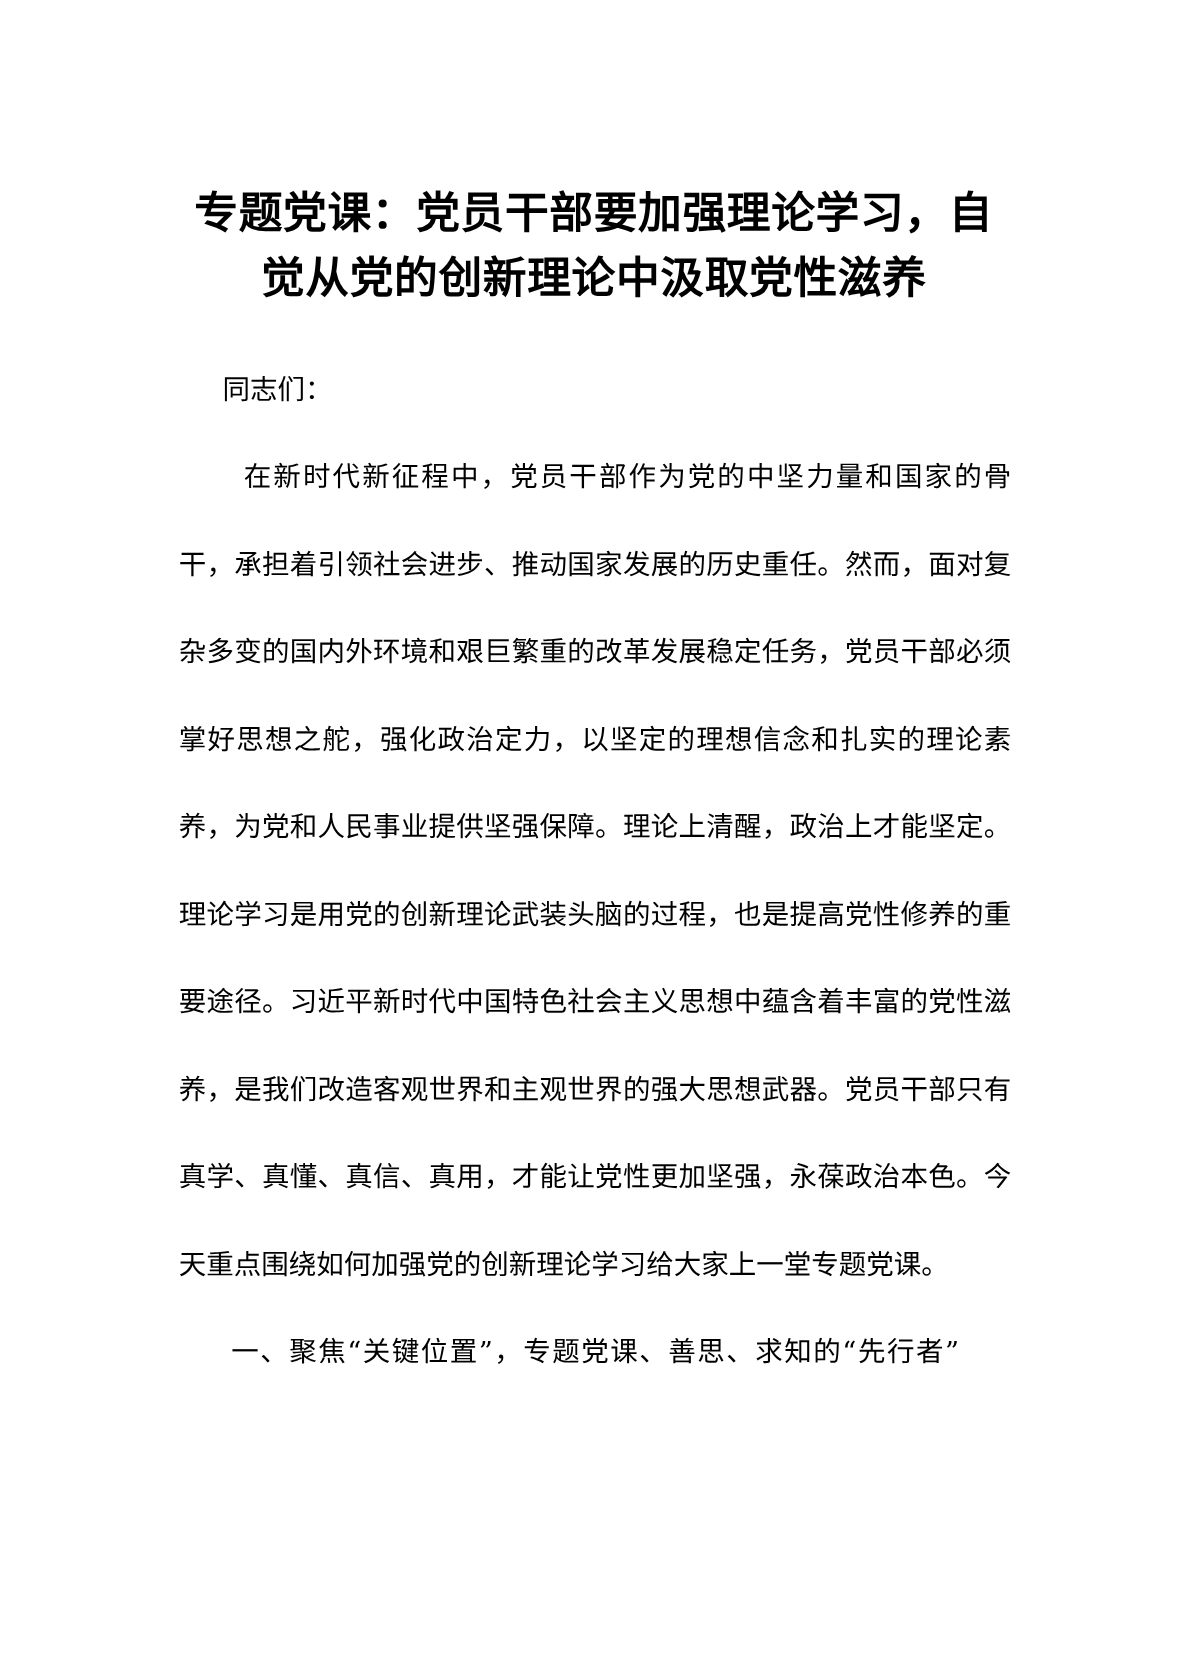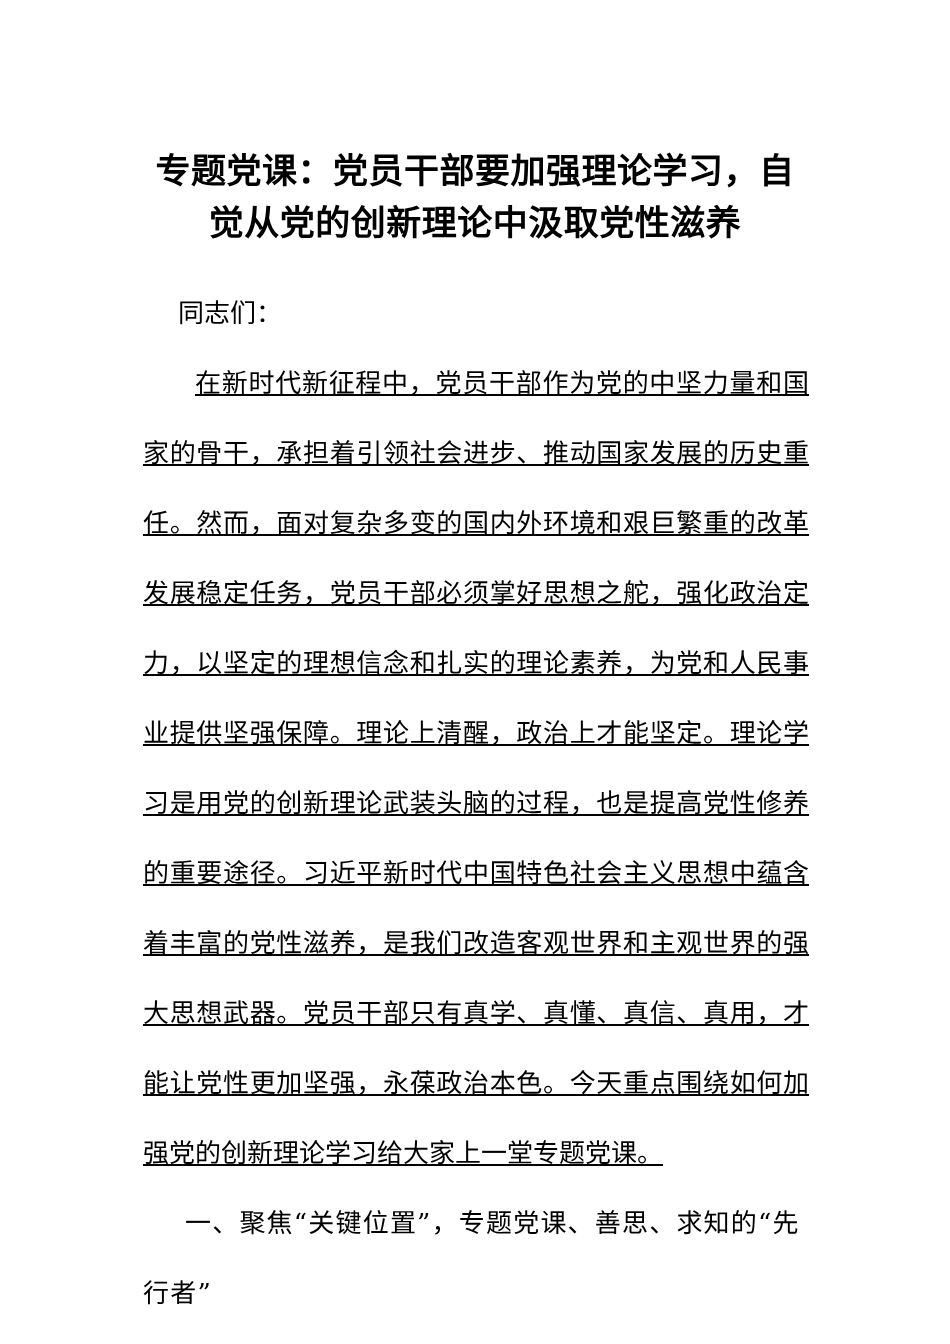--- a/index.html
+++ b/index.html
@@ -42,33 +42,32 @@
   
   #body-block {
     position: absolute;
     left: 143px;
     top: 278px;
     width: 666px;
   }
 
   .para {
     margin: 0;
-    font-size: 26px;
+    font-size: 22px;
     line-height: 70px;
     text-align: justify;
     text-align-last: left;
     text-justify: inter-ideograph;
     letter-spacing: 0;
     font-family: "DejaVu Serif", "Liberation Serif", serif;
     word-break: break-all;
   }
 
   .para.indent {
     text-indent: 52px;
-    text-decoration: underline;
   }
 
   
   #salutation {
     text-indent: 35px;
     text-align: left;
   }
 
   
   #section-heading {

